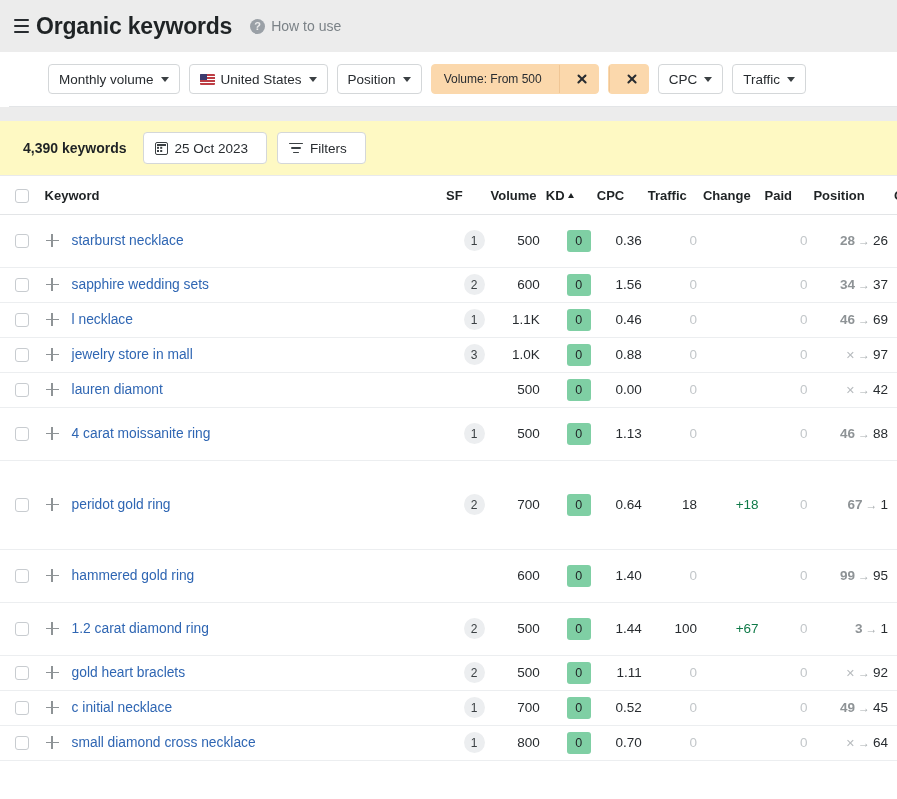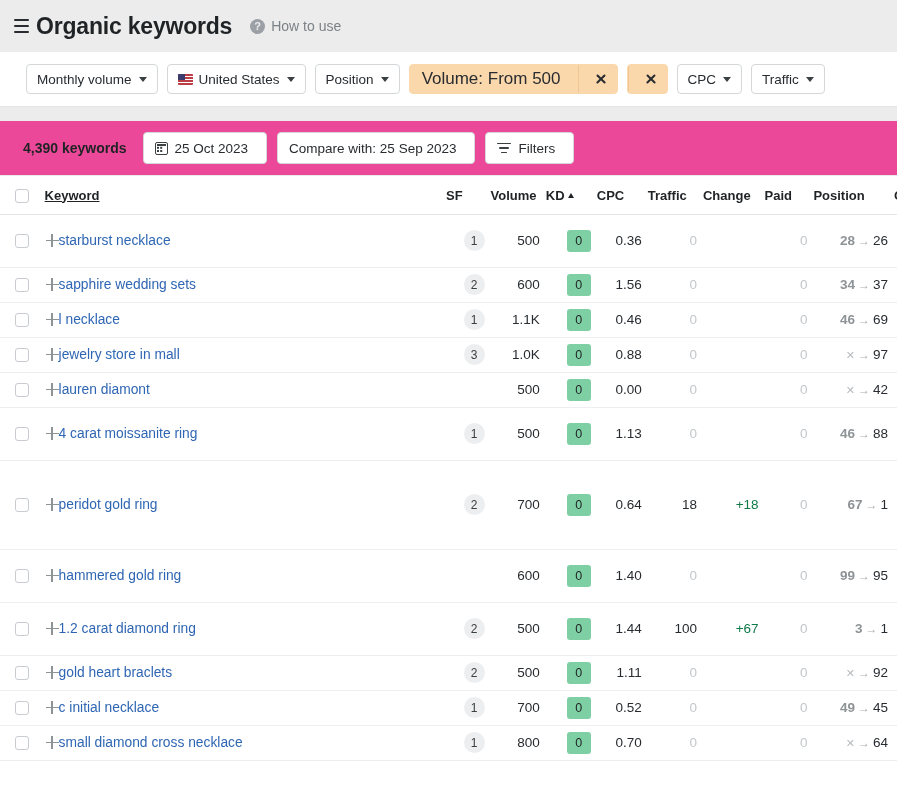--- a/index.html
+++ b/index.html
@@ -61,23 +61,24 @@
   }
 
   
   .filter-bar {
     height: 55px;
     background: #ffffff;
     border-bottom: 1px solid #e3e5e7;
     display: flex;
     align-items: center;
     gap: 9px;
-    padding-left: 26px;
+    padding-left: 39px;
     overflow: hidden;
     white-space: nowrap;
+    margin-left: 9px;
   }
   .fbtn {
     height: 30px;
     border: 1px solid #d4d7d9;
     border-radius: 4px;
     background: #fff;
     display: inline-flex;
     align-items: center;
     gap: 6px;
     padding: 0 10px;
@@ -113,21 +114,21 @@
   .fbtn-active {
     background: #fbd8ac;
     border-color: #fbd8ac;
     padding: 0;
     overflow: hidden;
   }
   .fbtn-active .lbl {
     padding: 0 11px 0 12px;
     height: 40px;
     display: flex; align-items: center;
-    font-size: 17px;
+    font-size: 12px;
     color: #282c30;
   }
   .fbtn-active .xdiv {
     width: 1px; height: 30px;
     background: #f0c695;
   }
   .fbtn-active .xbtn {
     width: 32px; height: 30px;
     display: flex; align-items: center; justify-content: center;
     cursor: pointer;
@@ -139,21 +140,21 @@
     width: 12px; height: 2.2px;
     background: #282c30; border-radius: 1px;
   }
   .xglyph::before { transform: rotate(45deg); }
   .xglyph::after  { transform: rotate(-45deg); }
 
   
   .sub-gap { height: 14px; background: #ececec; }
   .toolbar {
     height: 55px;
-    background: #ec4899;
+    background: #fef9c3;
     display: flex;
     align-items: center;
     gap: 10px;
     padding-left: 23px;
     border-bottom: 1px solid #e9eaec;
   }
   .kw-count {
     font-size: 14px;
     font-weight: bold;
     color: #1f2325;
@@ -216,21 +217,21 @@
   table.kw thead th {
     font-size: 13px;
     font-weight: bold;
     color: #1f2325;
     padding: 0 0 11px 0;
     vertical-align: bottom;
     text-align: left;
     white-space: nowrap;
   }
   thead tr { height: 38px; }
-  .th-kw { text-align: left; padding-left: 0 !important; text-decoration: underline; }
+  .th-kw { text-align: left; padding-left: 0 !important; }
 
   .col-chk  { width: 42px; }
   .col-kw   { width: 378px; }
   .col-sf   { width: 42px; }
   .col-vol  { width: 52px; }
   .col-kd   { width: 48px; }
   .col-cpc  { width: 48px; }
   .col-tr   { width: 52px; }
   .col-ch1  { width: 58px; }
   .col-paid { width: 46px; }
@@ -253,21 +254,21 @@
   .chkbox {
     width: 14px; height: 14px;
     border: 1px solid #c8ccd0;
     border-radius: 3px;
     background: #fff;
     display: inline-block;
     cursor: pointer;
     vertical-align: middle;
   }
   .kwcell-inner {
-    display: flex; align-items: center; 
+    display: flex; align-items: center; gap: 13px;
   }
   .plus {
     position: relative;
     width: 13px; height: 13px;
     flex: 0 0 auto;
     cursor: pointer;
   }
   .plus::before, .plus::after {
     content: ""; position: absolute; background: #8e9396;
   }
@@ -378,24 +379,20 @@
 
 <div class="toolbar">
   <div class="kw-count">4,390 keywords</div>
 
   <div class="tbtn">
     <span class="cal-icon"></span>
     <span>25 Oct 2023</span>
     <i class="caret"></i>
   </div>
 
-  <div class="tbtn">
-    <span>Compare with: 25 Sep 2023</span>
-    <i class="caret"></i>
-  </div>
 
   <div class="tbtn">
     <span class="filt-icon">
         <i></i>
         <i></i>
         <i></i>
       </span>
     <span>Filters</span>
     <i class="caret"></i>
   </div>

